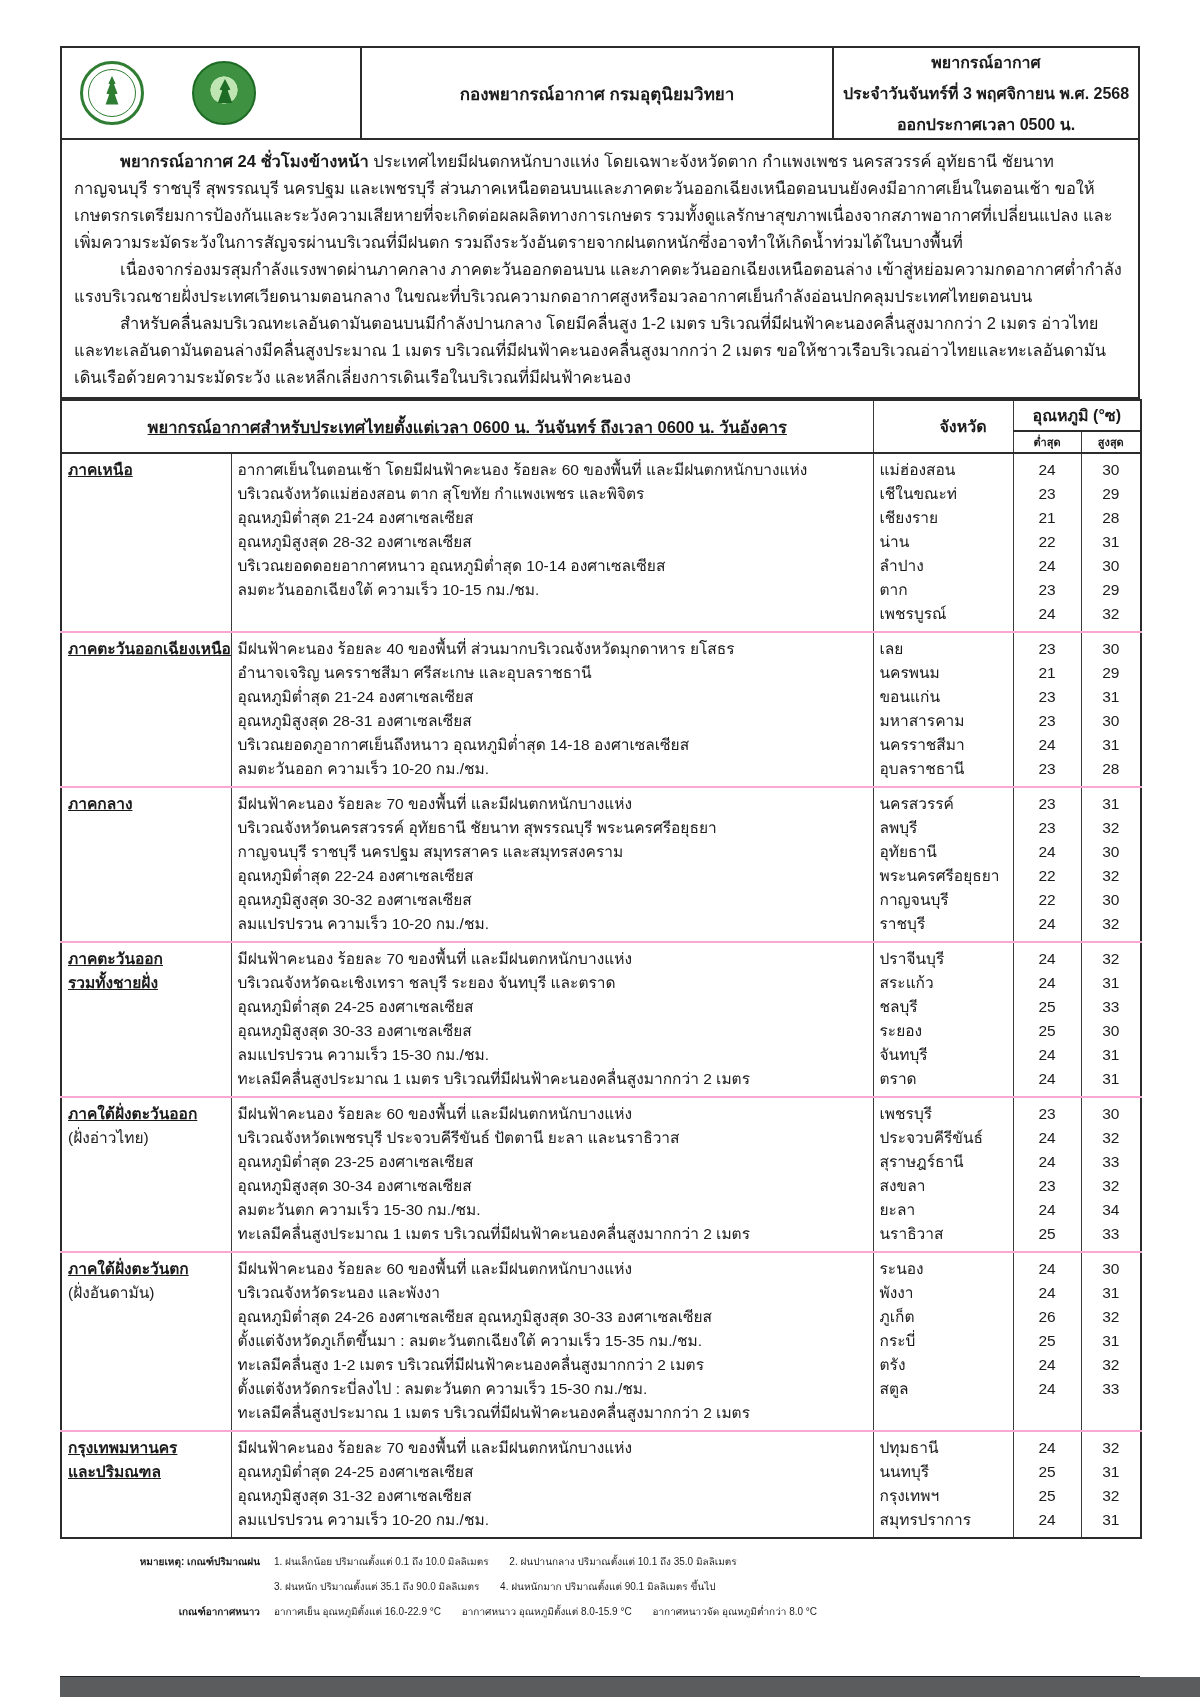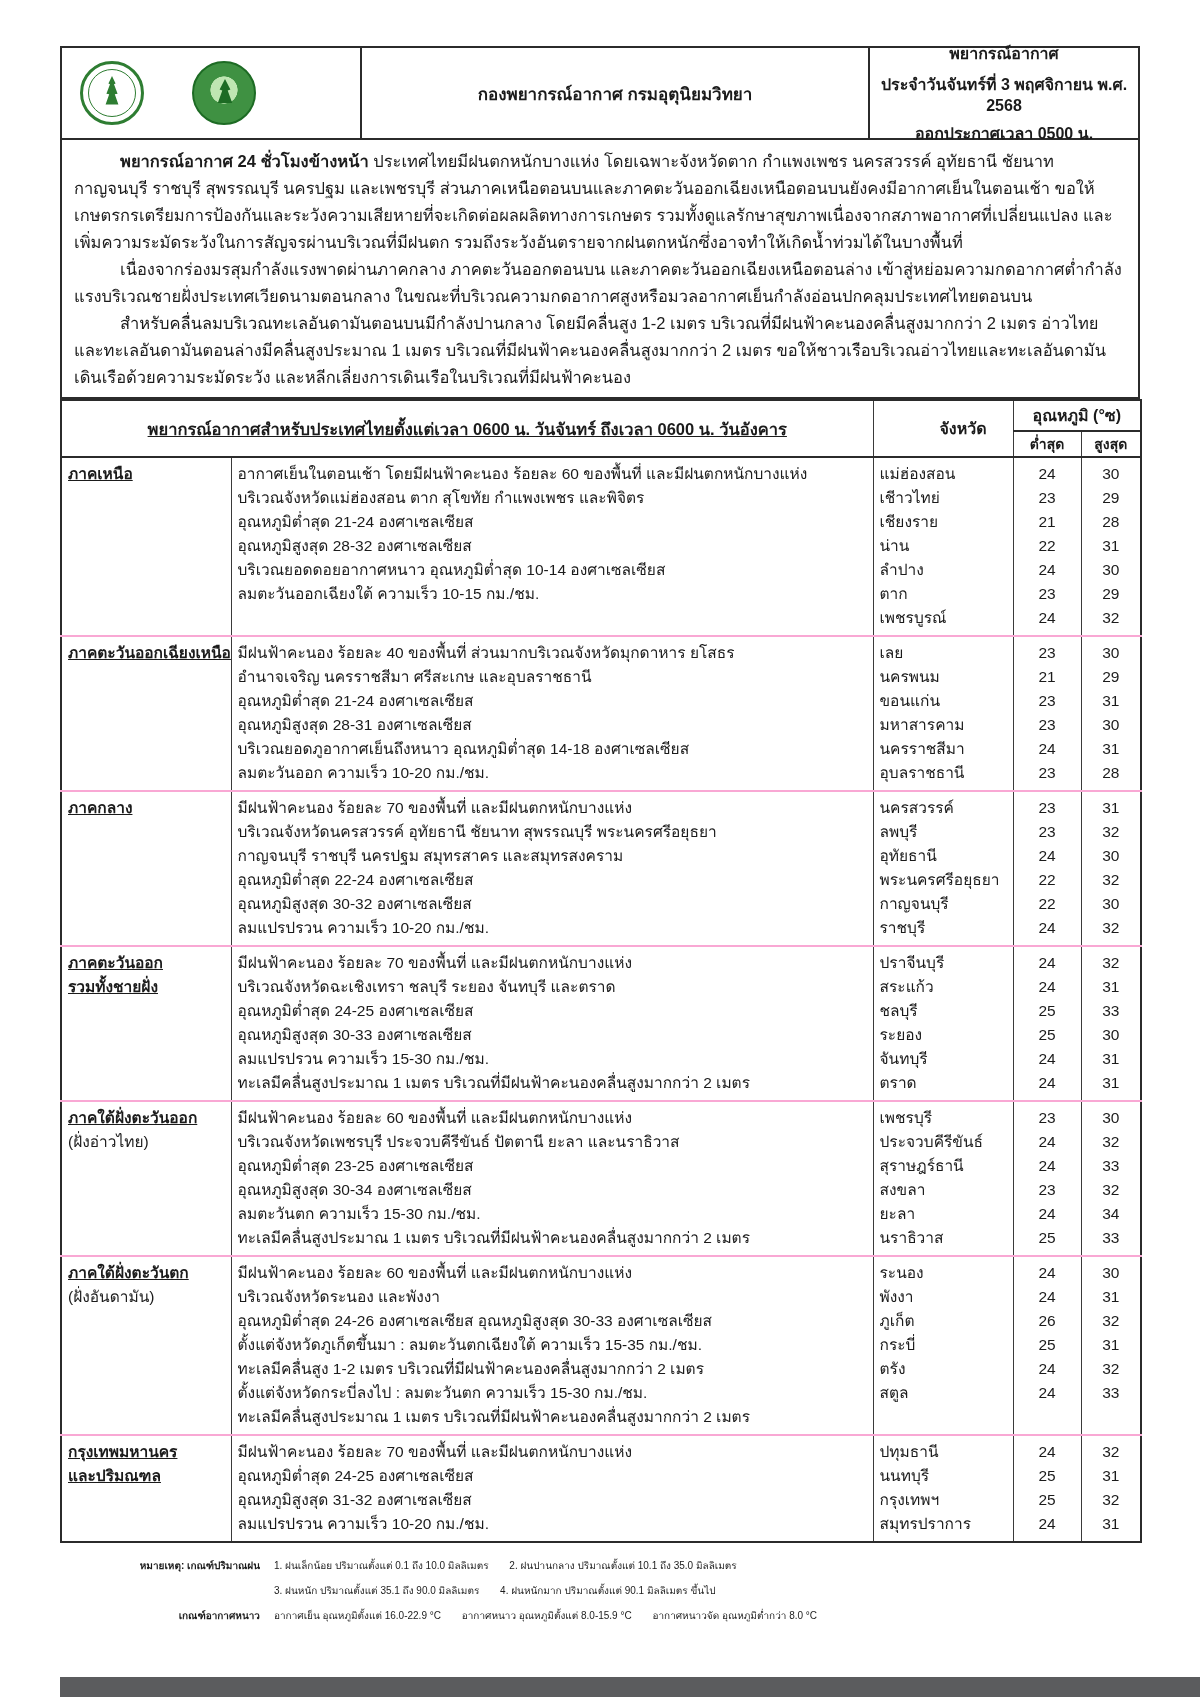--- a/index.html
+++ b/index.html
@@ -17,38 +17,38 @@
   .hdr-logos { width:300px; border-right:2px solid #2b2b2b; display:flex; align-items:center; gap:48px; padding-left:18px; }
   .seal { width:64px; height:64px; border-radius:50%; position:relative; flex:0 0 auto; }
   .seal-1 { border:3px solid #2e7d32; background:#fff; }
   .seal-1::before { content:""; position:absolute; inset:5px; border-radius:50%; border:1px solid #2e7d32; }
   .seal-1::after { content:""; position:absolute; left:19px; top:12px; width:20px; height:34px; background:#2e7d32;
       clip-path:polygon(50% 0,68% 22%,60% 24%,78% 52%,64% 54%,82% 84%,18% 84%,36% 54%,22% 52%,40% 24%,32% 22%); }
   .seal-2 { background:radial-gradient(circle at 50% 45%, #bfe6b2 0 30%, #3f9142 31% 74%, #1d6b24 75%); border:2px solid #1d6b24; }
   .seal-2::after { content:""; position:absolute; left:22px; top:16px; width:18px; height:30px; background:#1d6b24;
       clip-path:polygon(50% 0,80% 35%,65% 38%,90% 80%,10% 80%,35% 38%,20% 35%); }
   .hdr-mid { flex:1; border-right:2px solid #2b2b2b; display:flex; flex-direction:column; justify-content:center; text-align:center; gap:24px; font-weight:bold; font-size:17px; }
-  .hdr-right { width:268px; display:flex; flex-direction:column; justify-content:center; text-align:center; gap:6px; font-weight:bold; font-size:16px; }
+  .hdr-right { width:304px; display:flex; flex-direction:column; justify-content:center; text-align:center; gap:6px; font-weight:bold; font-size:16px; }
 
   
   .summary { border:2px solid #2b2b2b; border-top:none; padding:8px 12px 6px 12px; line-height:27px; font-size:16.5px; }
   .summary p { text-indent:46px; text-align:left; }
   .lead { font-weight:bold; }
 
   
   table.fc { width:1080px; border-collapse:collapse; table-layout:fixed; border:2px solid #2b2b2b; }
   .fc col.c-region { width:170px; } .fc col.c-desc { width:642px; }
   .fc col.c-prov { width:140px; } .fc col.c-min { width:68px; } .fc col.c-max { width:60px; }
   .fc th, .fc td { border:1px solid #3a3a3a; vertical-align:top; }
   .fc thead th { border-bottom:2px solid #2b2b2b; }
   .fc .title-th { text-align:center; vertical-align:middle; font-size:16.5px; padding:6px 4px; }
   .fc .title-th span { font-weight:bold; text-decoration:underline; }
   .fc .prov-th { text-align:center; vertical-align:middle; font-weight:bold;padding-left:40px; }
   .fc .temp-th { text-align:center; font-weight:bold; padding:2px 0; }
-  .fc .mm-th { text-align:center; font-weight:bold; font-size:14px; padding:1px 0; }
+  .fc .mm-th { text-align:center; font-weight:bold; font-size:11px; padding:1px 0; }
   .fc tbody td { padding:4px 6px 5px 6px; }
   .fc tbody tr td { border-top:2px solid #f9a8d4; }
   .rline, .dline, .pline, .tline { line-height:24px; height:24px; white-space:nowrap; overflow:visible; font-size:15.5px; }
   .rline.em { font-weight:bold; text-decoration:underline; }
   .rline.sub { font-weight:normal; }
   .tline { text-align:center; }
   .region-cell { padding-left:8px; }
   .desc-cell { padding-left:8px; }
 
   
@@ -114,21 +114,21 @@
           <td class="desc-cell">
             <div class="dline">อากาศเย็นในตอนเช้า โดยมีฝนฟ้าคะนอง ร้อยละ 60 ของพื้นที่ และมีฝนตกหนักบางแห่ง</div>
             <div class="dline">บริเวณจังหวัดแม่ฮ่องสอน ตาก สุโขทัย กำแพงเพชร และพิจิตร</div>
             <div class="dline">อุณหภูมิต่ำสุด 21-24 องศาเซลเซียส</div>
             <div class="dline">อุณหภูมิสูงสุด 28-32 องศาเซลเซียส</div>
             <div class="dline">บริเวณยอดดอยอากาศหนาว อุณหภูมิต่ำสุด 10-14 องศาเซลเซียส</div>
             <div class="dline">ลมตะวันออกเฉียงใต้ ความเร็ว 10-15 กม./ชม.</div>
           </td>
           <td class="prov-cell">
             <div class="pline">แม่ฮ่องสอน</div>
-            <div class="pline">เชีาวไทย่</div>
+            <div class="pline">เชีในขณะท่</div>
             <div class="pline">เชียงราย</div>
             <div class="pline">น่าน</div>
             <div class="pline">ลำปาง</div>
             <div class="pline">ตาก</div>
             <div class="pline">เพชรบูรณ์</div>
           </td>
           <td>
             <div class="tline">24</div>
             <div class="tline">23</div>
             <div class="tline">21</div>

